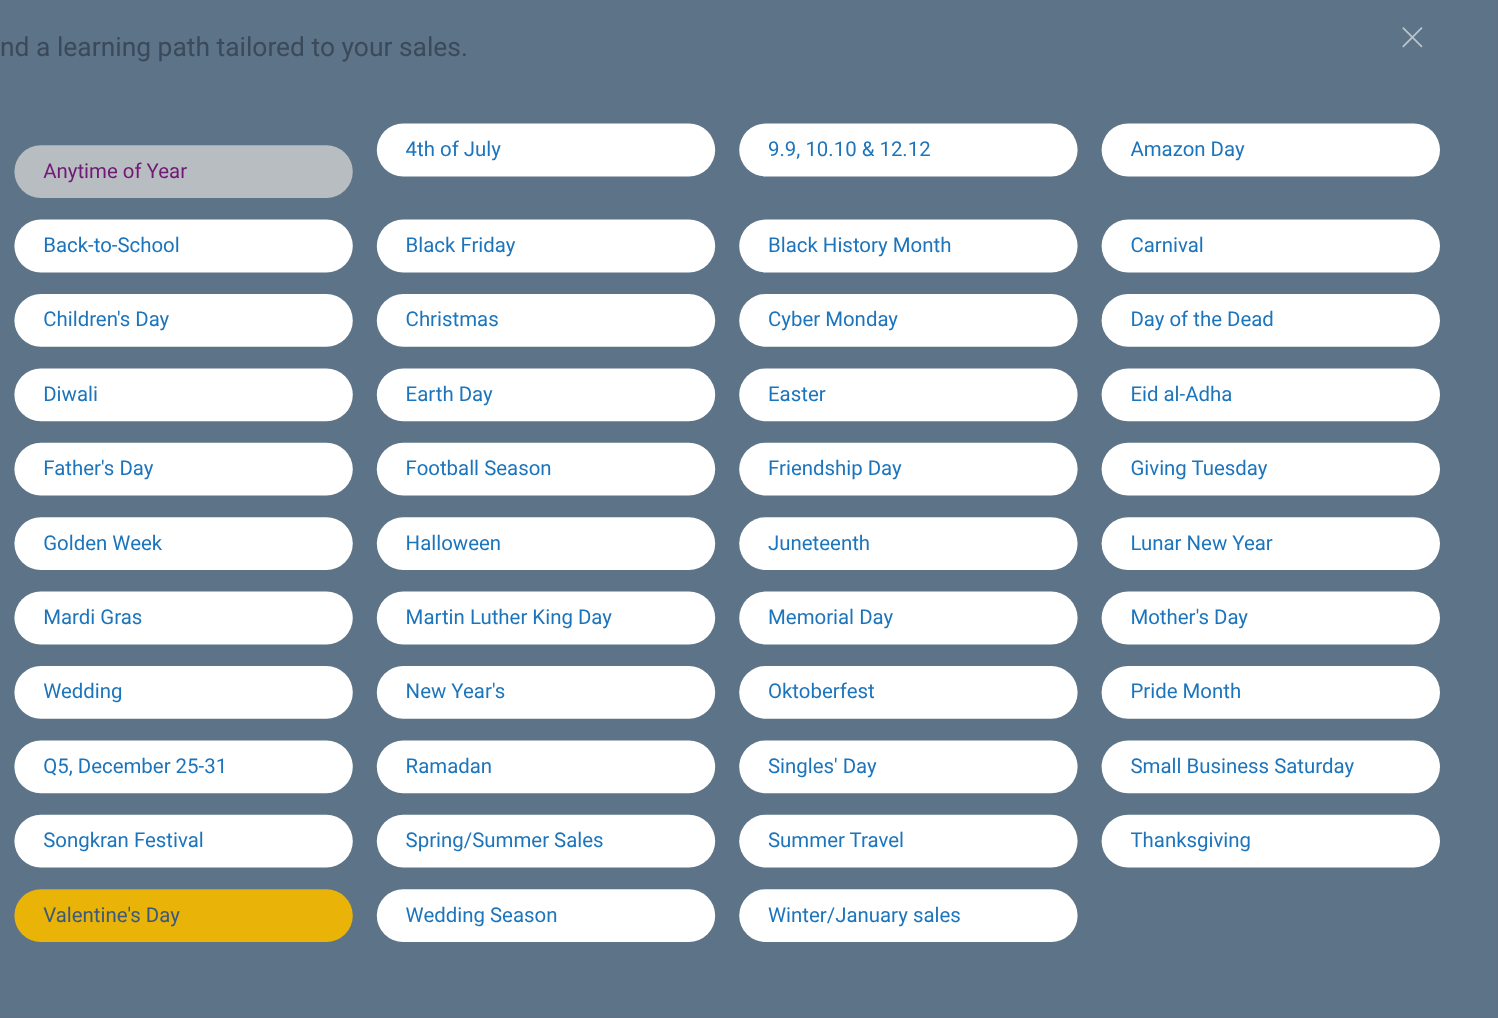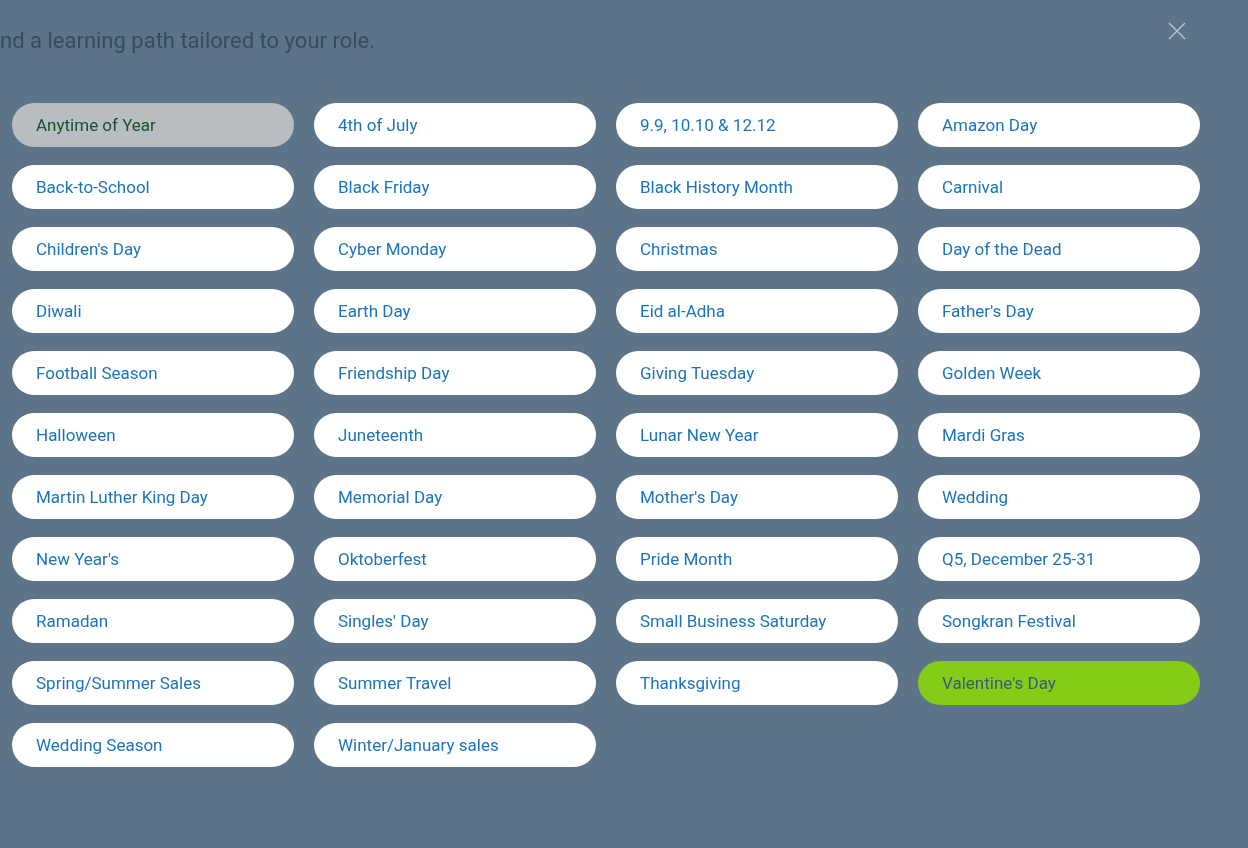--- a/index.html
+++ b/index.html
@@ -52,31 +52,32 @@
       display: flex;
       align-items: center;
       padding: 0 24px;
       cursor: pointer;
       font-size: 17px;
       color: #1c75bc;
       font-weight: 400;
     }
     .pill.selected {
       background: #b8bdc2;
-      color: #14532d;
+      color: #701a75;
+      margin-top: 18px;
     }
     .pill.hovered {
-      background: #84cc16;
+      background: #eab308;
       color: #3a5a7a;
     }
   </style>
 </head>
 <body>
 
-<div class="header-text">nd a learning path tailored to your role.</div>
+<div class="header-text">nd a learning path tailored to your sales.</div>
 
 <div class="close-icon">
   <svg viewBox="0 0 18 18" fill="none" stroke="#b8c4ce" stroke-width="1.5">
     <line x1="1" y1="1" x2="17" y2="17"></line>
     <line x1="17" y1="1" x2="1" y2="17"></line>
   </svg>
 </div>
 
 <div class="grid-container">
     <div class="pill selected">
@@ -100,33 +101,36 @@
     <div class="pill">
       <span>Black History Month</span>
     </div>
     <div class="pill">
       <span>Carnival</span>
     </div>
     <div class="pill">
       <span>Children's Day</span>
     </div>
     <div class="pill">
+      <span>Christmas</span>
+    </div>
+    <div class="pill">
       <span>Cyber Monday</span>
     </div>
     <div class="pill">
-      <span>Christmas</span>
-    </div>
-    <div class="pill">
       <span>Day of the Dead</span>
     </div>
     <div class="pill">
       <span>Diwali</span>
     </div>
     <div class="pill">
       <span>Earth Day</span>
+    </div>
+    <div class="pill">
+      <span>Easter</span>
     </div>
     <div class="pill">
       <span>Eid al-Adha</span>
     </div>
     <div class="pill">
       <span>Father's Day</span>
     </div>
     <div class="pill">
       <span>Football Season</span>
     </div>

